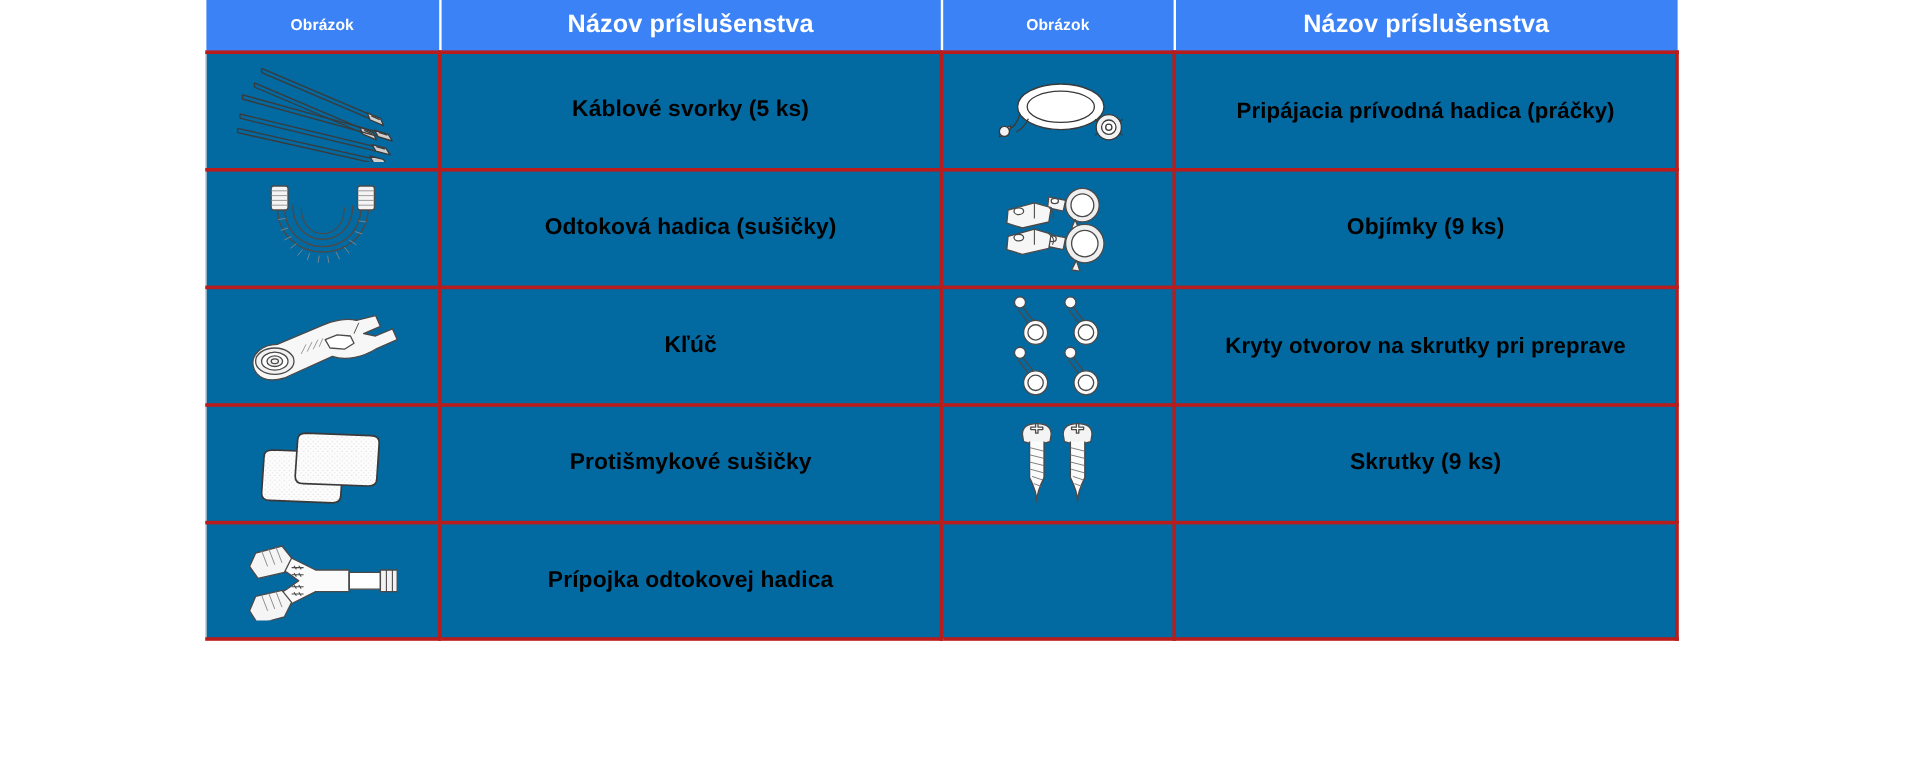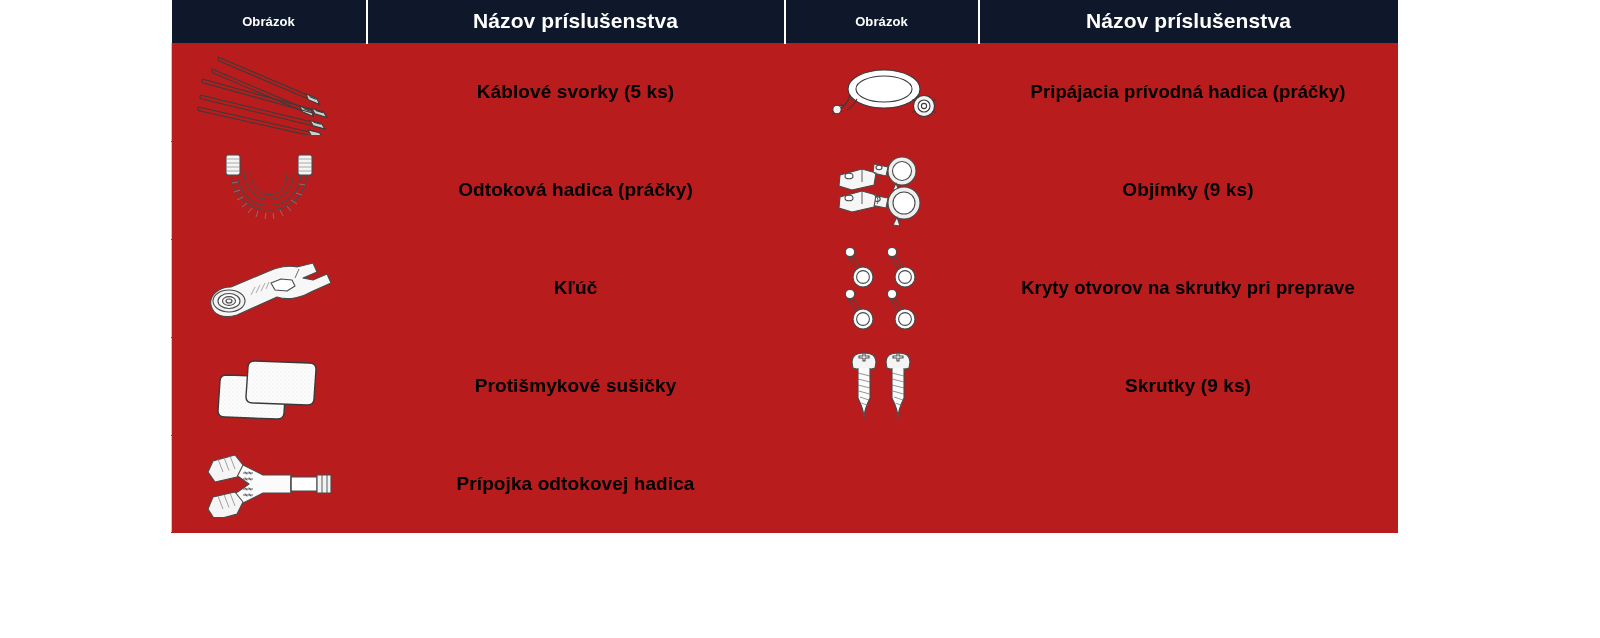--- a/index.html
+++ b/index.html
@@ -33,41 +33,41 @@
     table-layout: fixed;
   }
 
   .acc-table col.c-img-l  { width: 195px; }
   .acc-table col.c-txt-l  { width: 418px; }
   .acc-table col.c-img-r  { width: 194px; }
   .acc-table col.c-txt-r  { width: 419px; }
 
   
   thead th {
-    background: #0f172a;
+    background: #3b82f6;
     color: #ffffff;
     font-weight: bold;
     text-align: center;
     vertical-align: middle;
     height: 43px;
     padding: 0;
     border: none;
     box-sizing: border-box;
   }
   th.h-small { font-size: 13px; letter-spacing: 0.1px; }
   th.h-big   { font-size: 21px; letter-spacing: 0.1px; }
   th.sep-left { border-left: 2px solid #ffffff; }
 
   
   tbody td {
-    border: 1px solid #b91c1c;
+    border: 3px solid #b91c1c;
     padding: 0;
     vertical-align: middle;
     text-align: center;
-    background: #b91c1c;
+    background: #0369a1;
     box-sizing: border-box;
   }
   tbody tr { height: 98px; }
   tbody tr.r-last { height: 97px; }
 
   td.cell-img { border-left: 1px solid #c8c8c8; }
   td.cell-txt {
     font-size: 19px;
     font-weight: bold;
     color: #000000;
@@ -220,21 +220,21 @@
                 <g stroke-width="0.7" stroke="#8a8a8a">
                   <path d="M89 10 H103"></path>
                     <path d="M89 14 H103"></path>
                     <path d="M89 18 H103"></path>
                     <path d="M89 22 H103"></path>
                 </g>
               </g>
             </svg>
           </div>
         </td>
-        <td class="cell-txt">Odtoková hadica (práčky)</td>
+        <td class="cell-txt">Odtoková hadica (sušičky)</td>
 
         <td class="cell-img">
           <div class="img-wrap">
             <svg width="104" height="82" viewBox="0 0 104 82">
               <g fill="none" stroke="#4a4a4a" stroke-width="1.1" stroke-linejoin="round">
 
                 <g>
                   <circle cx="72" cy="22" r="14" fill="#efefef"></circle>
                   <circle cx="72" cy="22" r="9.5" fill="#ffffff"></circle>
                   <path d="M58 18 l-14 -3 -1 9 13 3 z" fill="#f4f4f4"></path>

